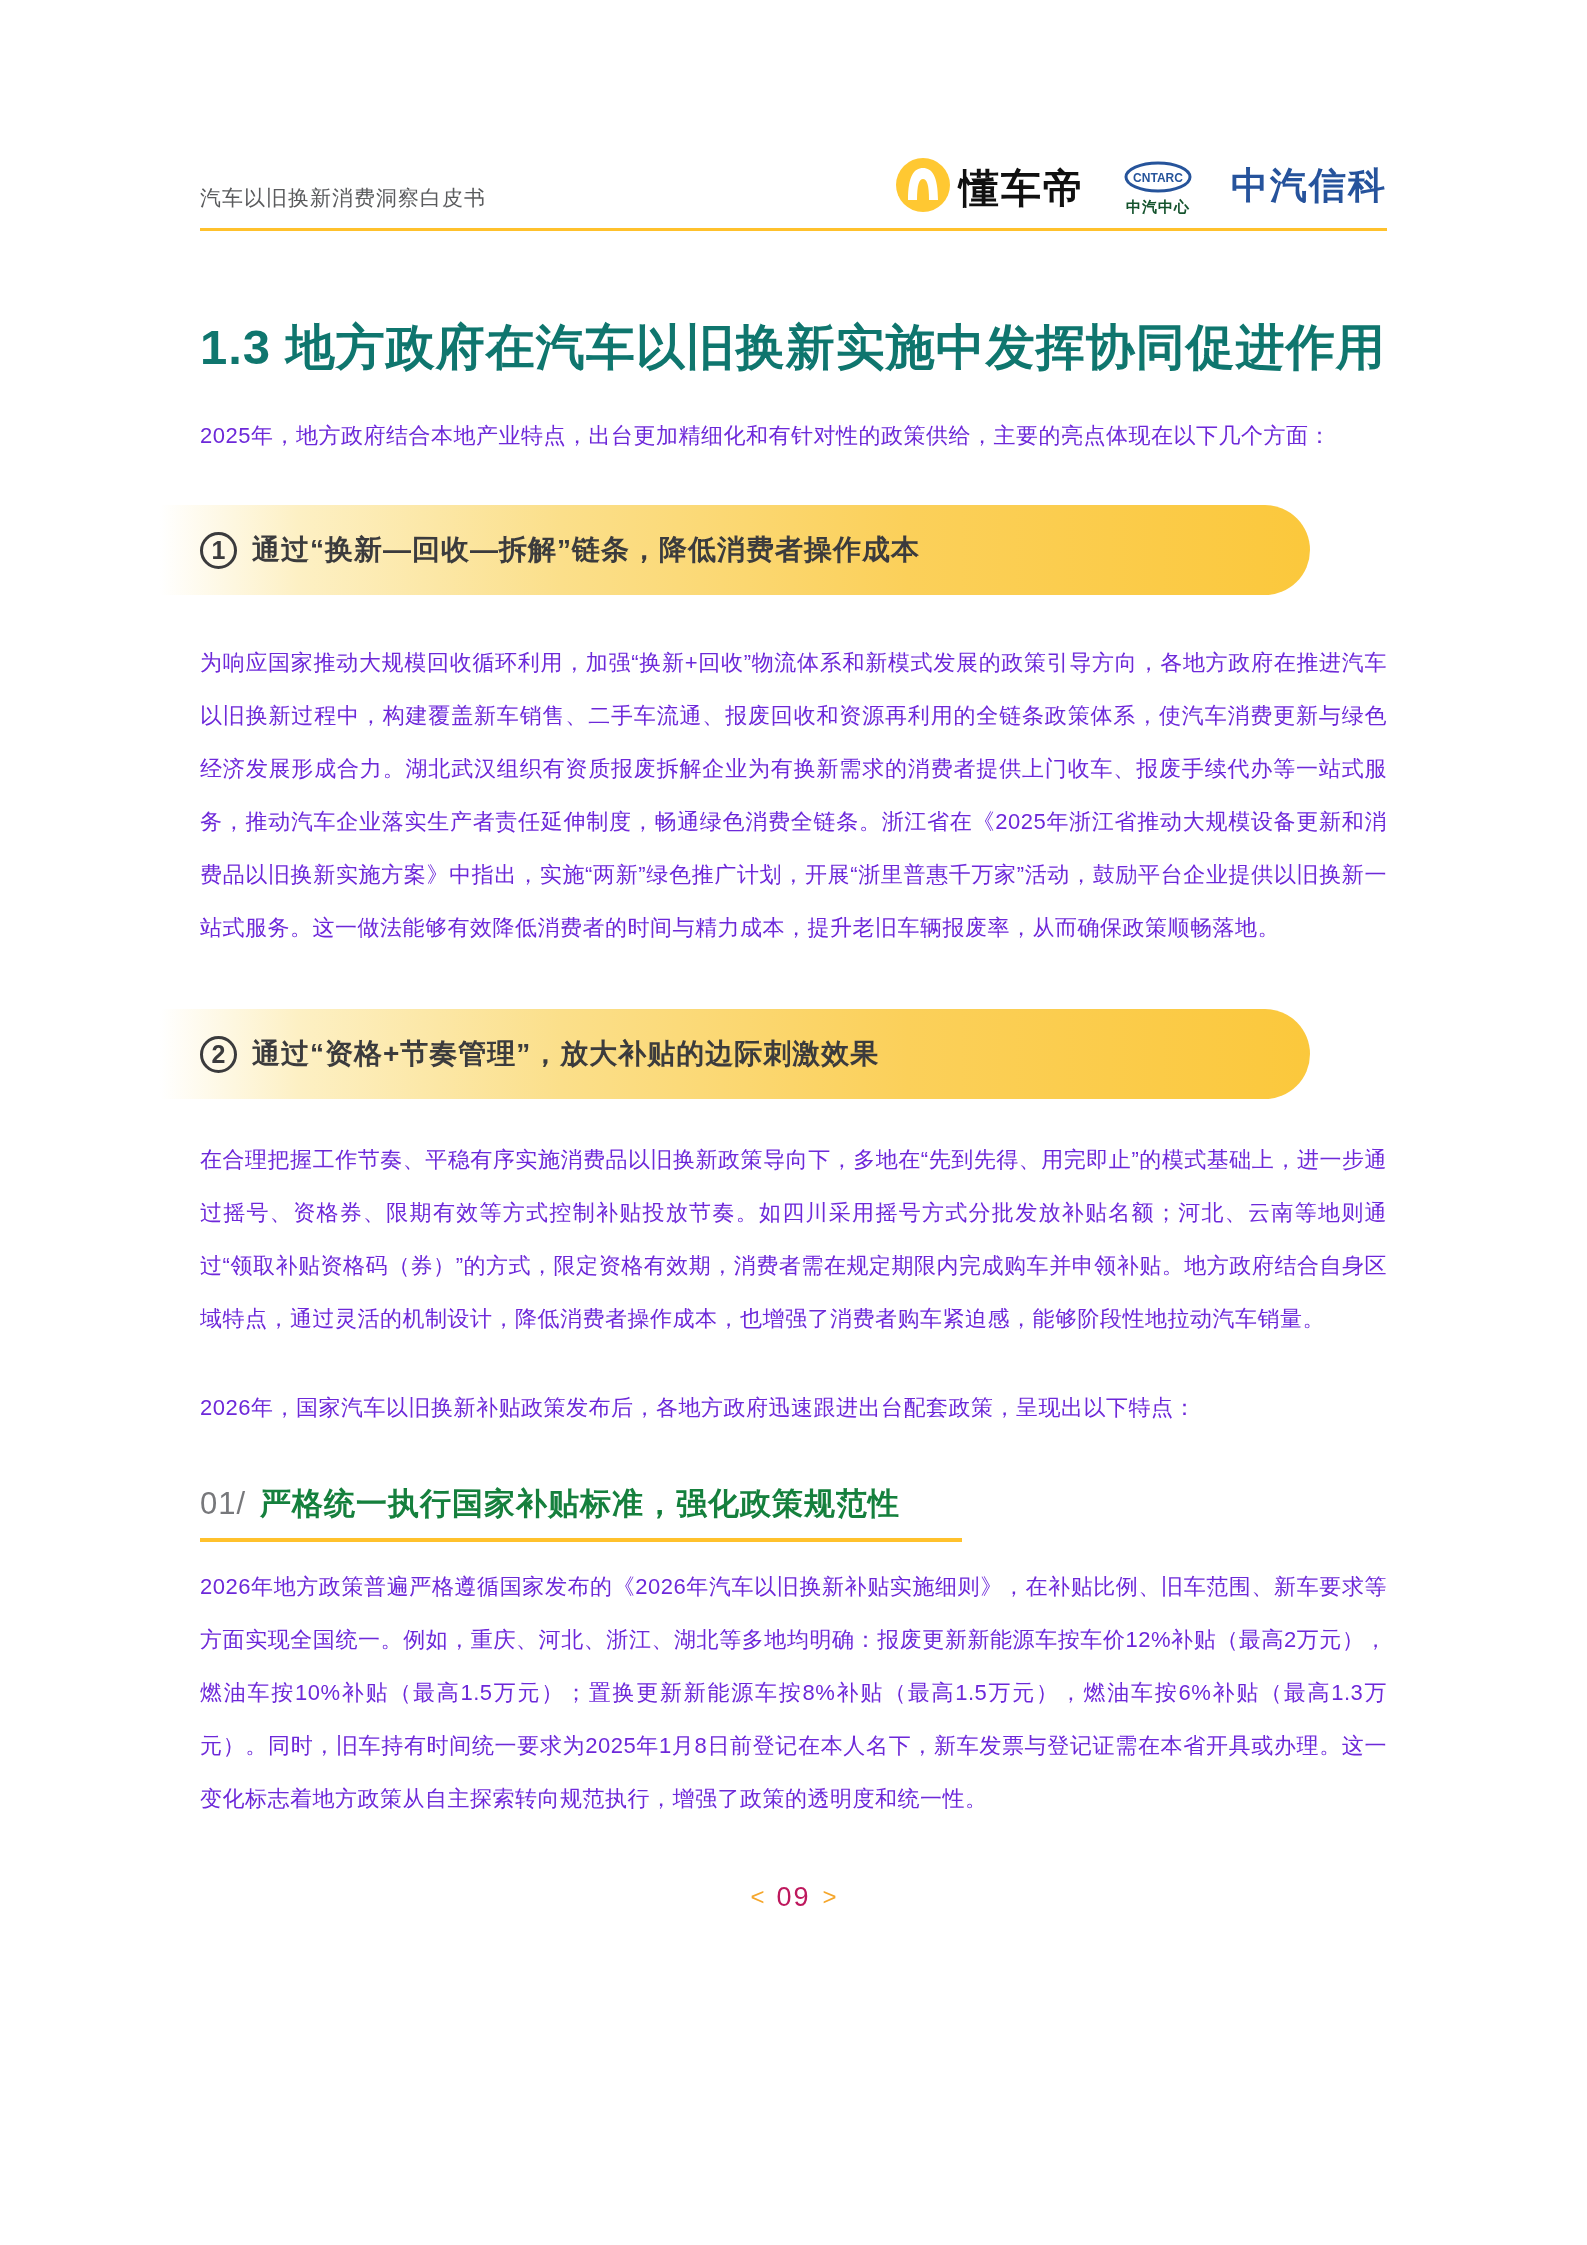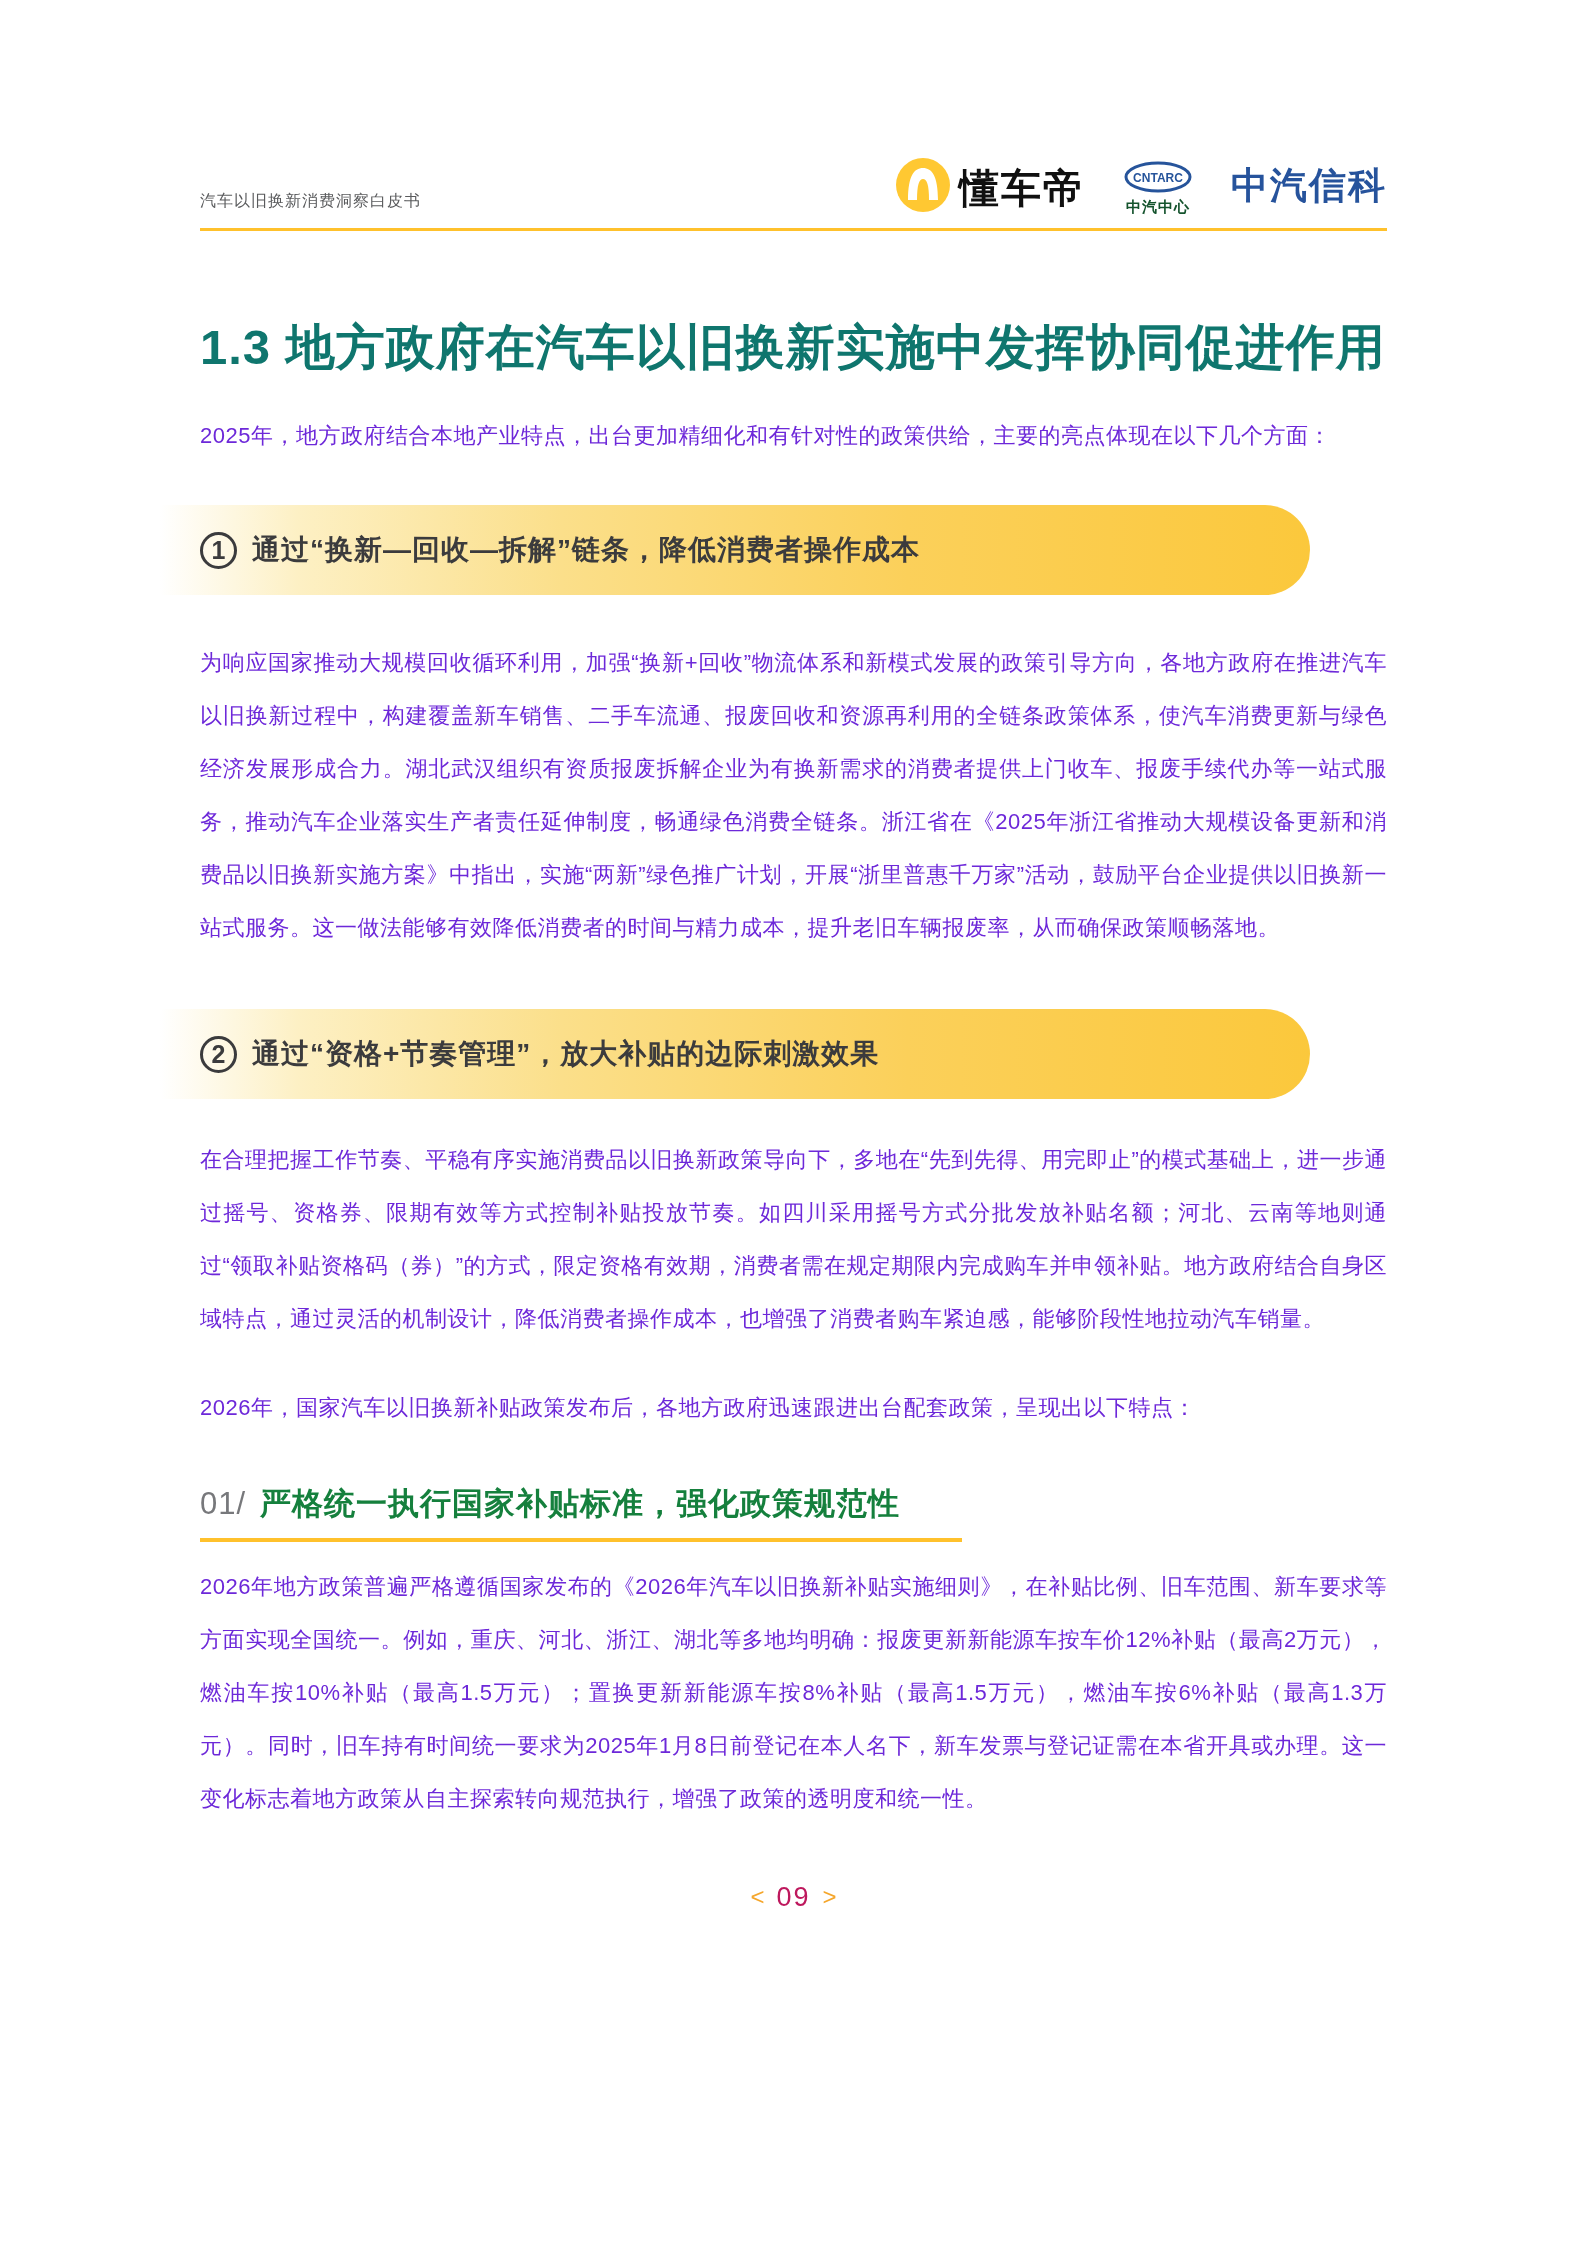--- a/index.html
+++ b/index.html
@@ -8,21 +8,21 @@
     width:1587px; height:2245px; margin:0 auto; background:#ffffff;
     position:relative; overflow:hidden;
     font-family:"Liberation Sans","DejaVu Sans",sans-serif;
   }
   
   .header {
     margin:0 200px; padding-top:158px; padding-bottom:12px;
     border-bottom:3px solid #FFC12C;
     display:flex; justify-content:space-between; align-items:flex-end;
   }
-  .doc-title { font-size:16px; color:#5A5B5D; letter-spacing:1px; padding-bottom:4px; }
+  .doc-title { font-size:21px; color:#5A5B5D; letter-spacing:1px; padding-bottom:4px; }
   .logos { display:flex; align-items:center; gap:30px; }
   .logo-dcd { display:flex; align-items:flex-end; gap:9px; }
   .logo-dcd-text { font-size:40px; font-weight:900; color:#101010; letter-spacing:2px; }
   .logo-cntarc { display:flex; flex-direction:column; align-items:center; line-height:1; }
   .logo-cntarc-name { font-size:15px; font-weight:700; color:#14532d; margin-top:2px; letter-spacing:1px; }
   .logo-zqxk { font-size:37px; font-weight:900; color:#26539C; letter-spacing:2px; padding-bottom:2px; }
   
   .main-title {
     margin:88px 200px 0; font-size:49px; font-weight:800; color:#0f766e;
     letter-spacing:1px; line-height:56px; white-space:nowrap;

